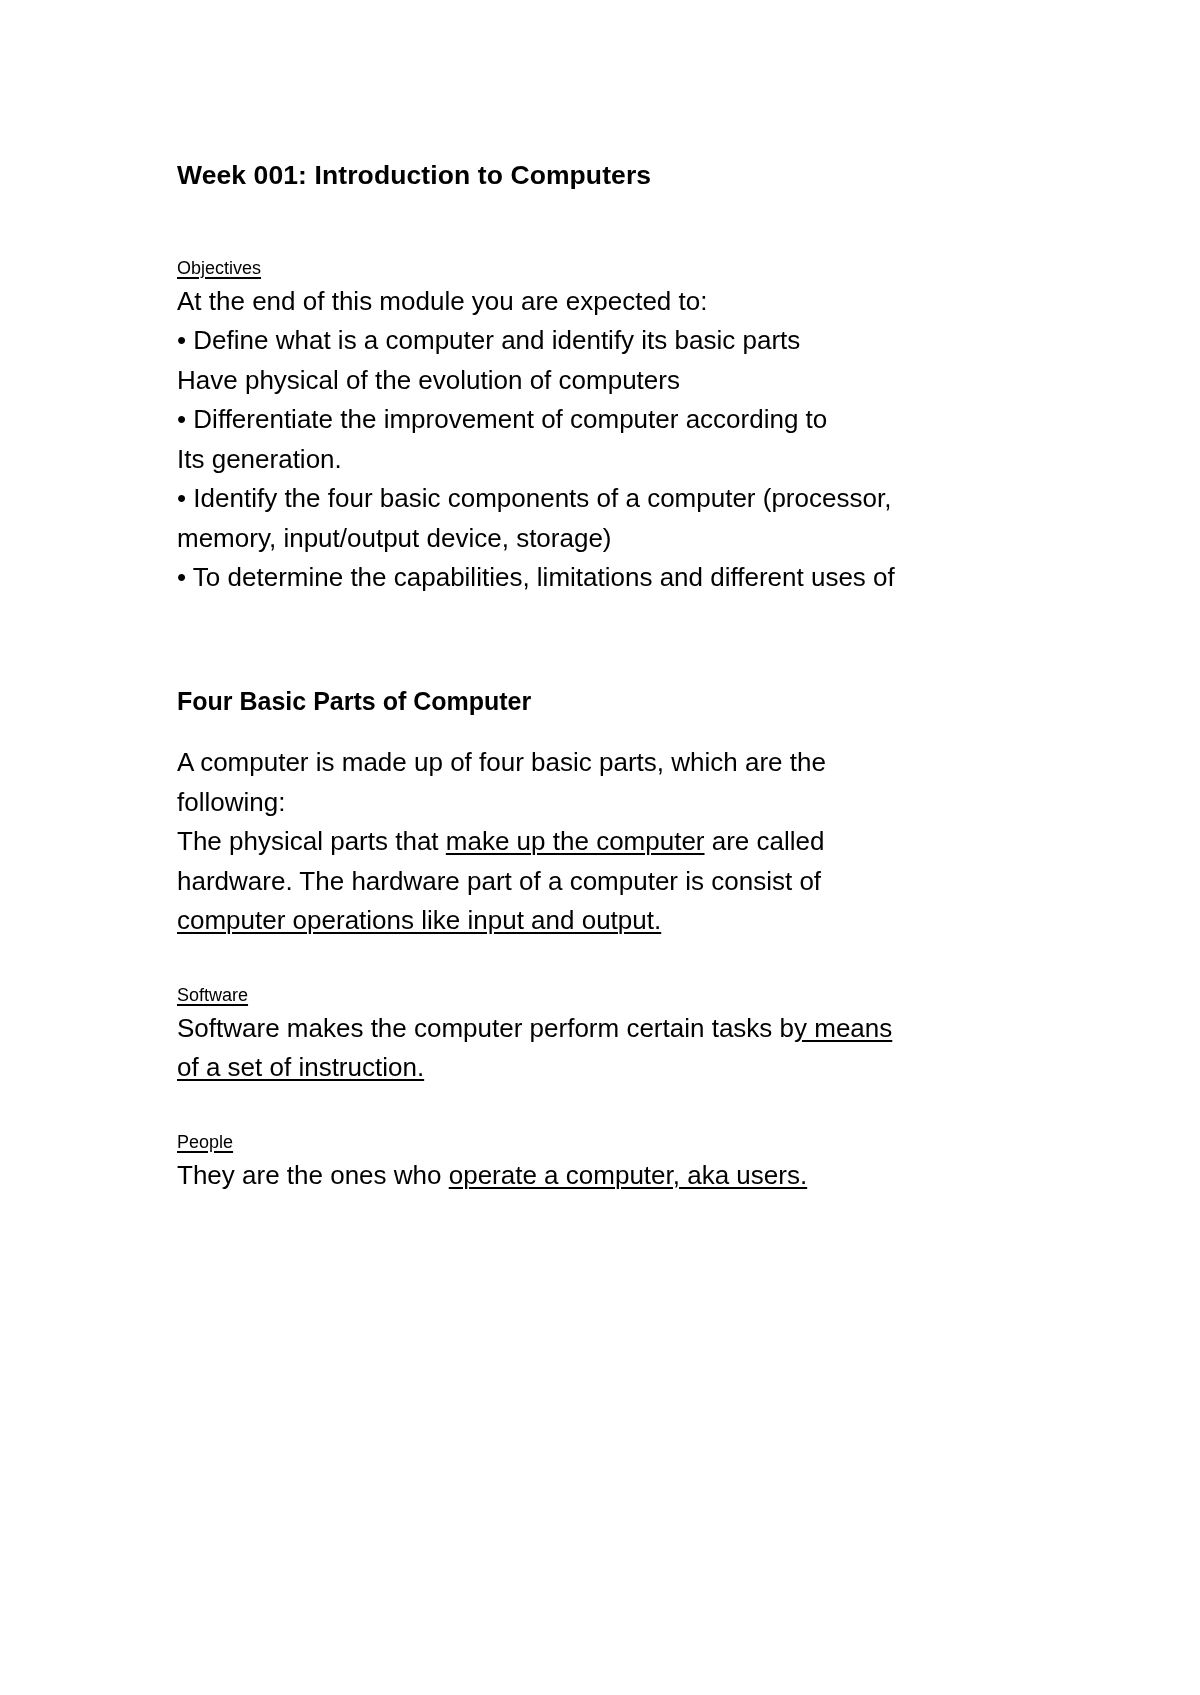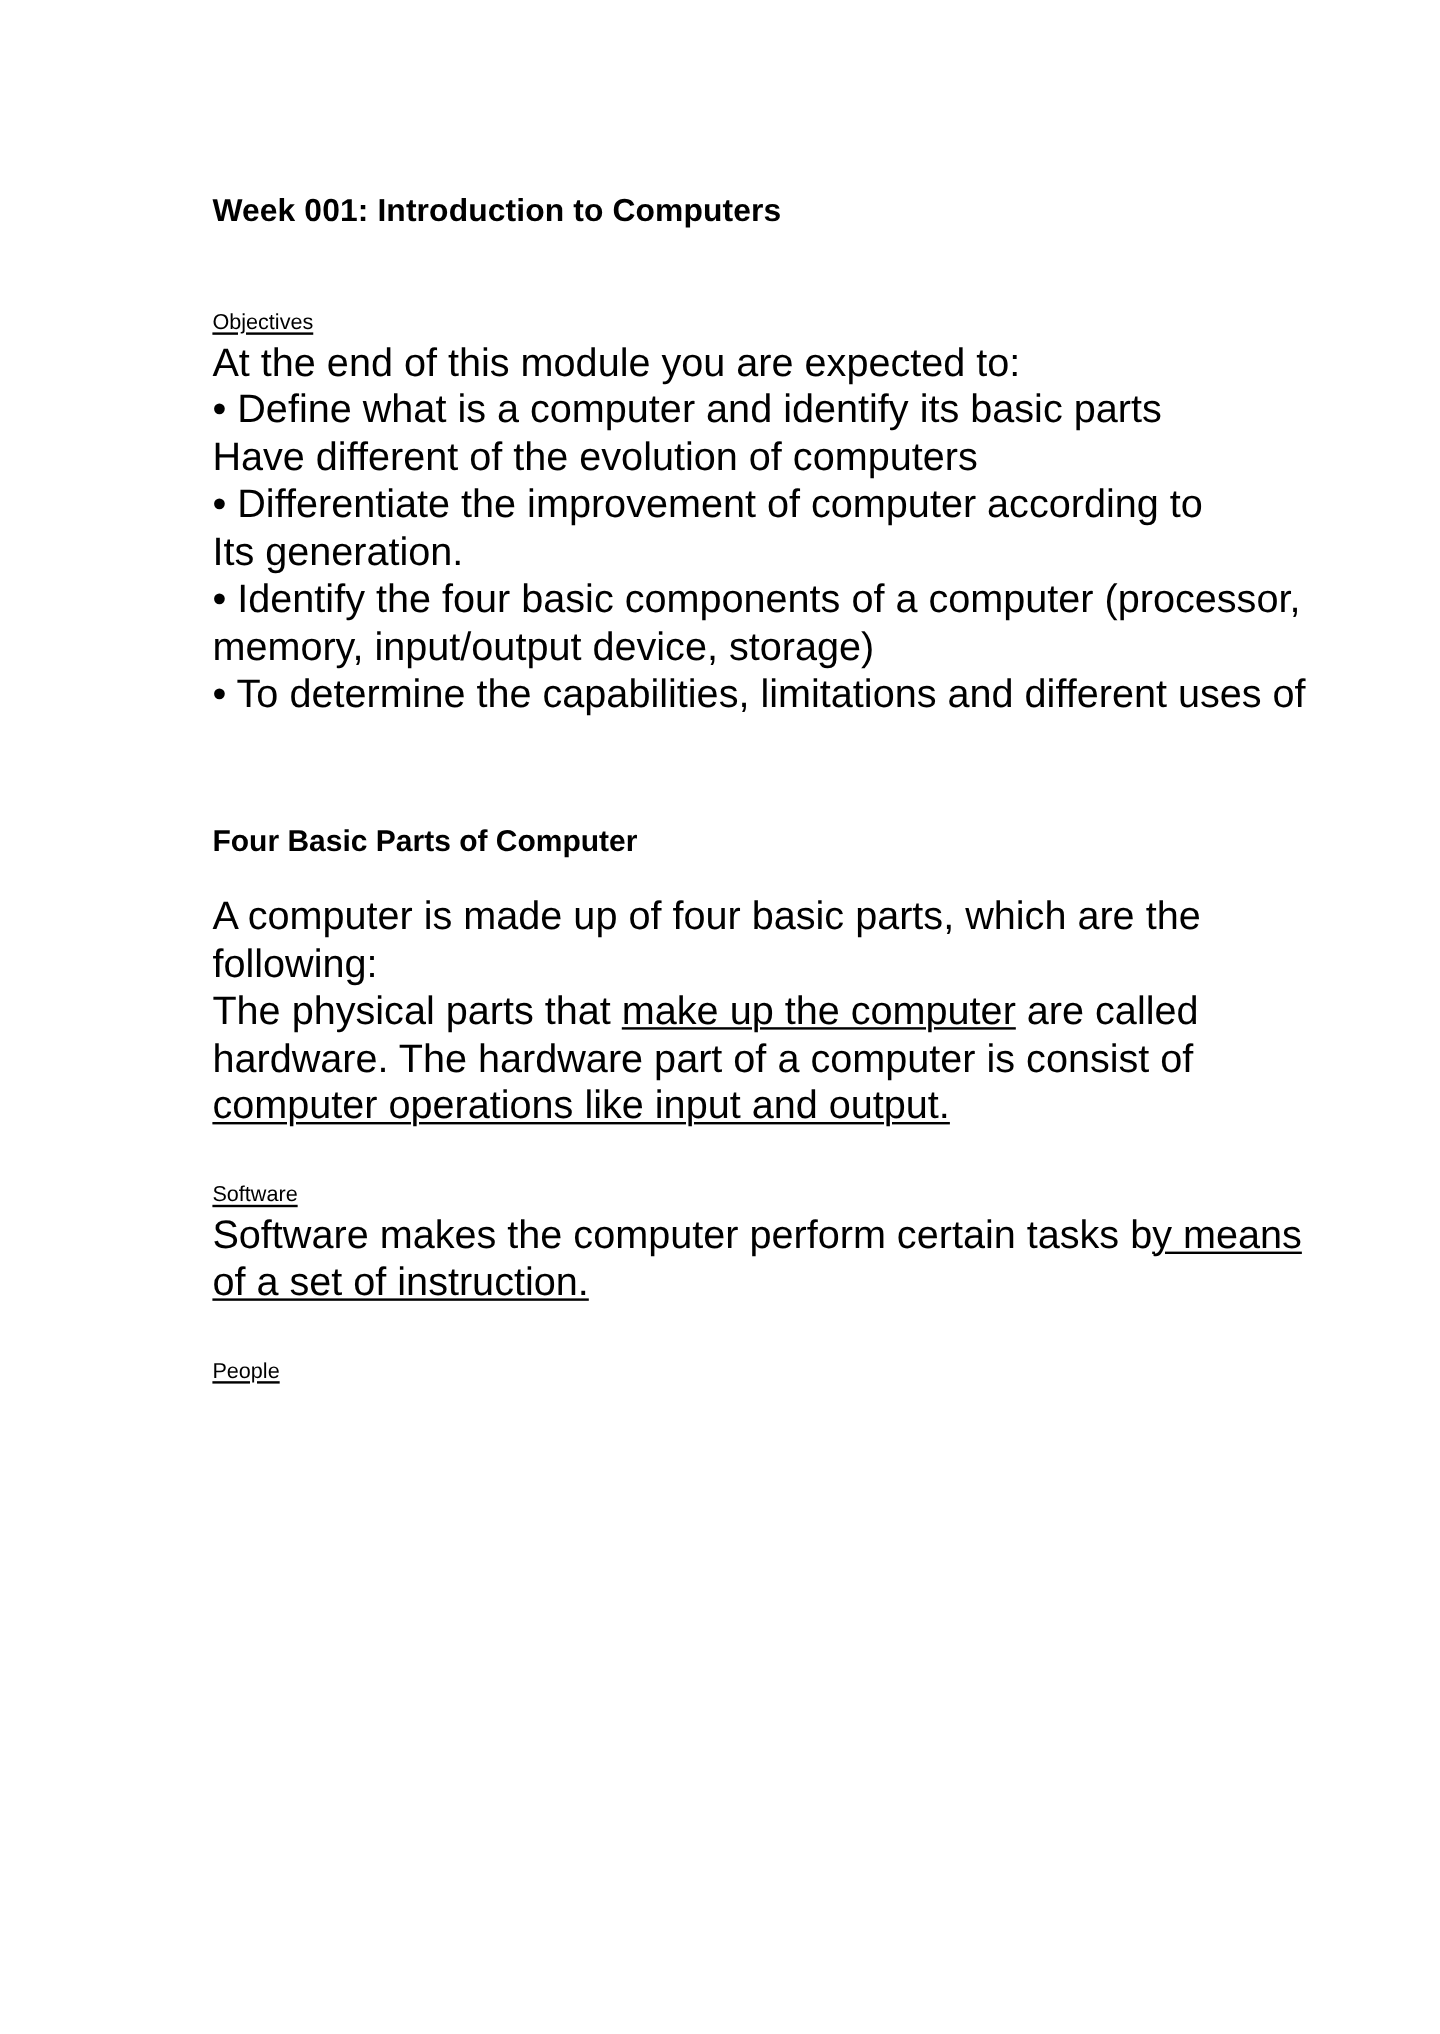--- a/index.html
+++ b/index.html
@@ -43,21 +43,21 @@
   .under-heading {
     font-size: 18px;
     line-height: 1.56;
     margin: 0;
     display: inline-block;
     text-decoration: underline;
     text-underline-offset: 3px;
     text-decoration-thickness: 2px;
   }
   .body-line {
-    font-size: 33px;
+    font-size: 26px;
     line-height: 39.5px;
     margin: 0;
     white-space: pre-wrap;
   }
   .u {
     text-decoration: underline;
     text-underline-offset: 3px;
     text-decoration-thickness: 2px;
   }
 </style>
@@ -69,21 +69,21 @@
   <h1 class="doc-title">Week 001: Introduction to Computers</h1>
 
   <div class="gap-after-title"></div>
 
   <section>
     <div>
       <span class="under-heading">Objectives</span>
     </div>
     <p class="body-line">At the end of this module you are expected to:</p>
     <p class="body-line">• Define what is a computer and identify its basic parts</p>
-    <p class="body-line">Have different of the evolution of computers</p>
+    <p class="body-line">Have physical of the evolution of computers</p>
     <p class="body-line">• Differentiate the improvement of computer according to</p>
     <p class="body-line">Its generation.</p>
     <p class="body-line">• Identify the four basic components of a computer (processor,</p>
     <p class="body-line">memory, input/output device, storage)</p>
     <p class="body-line">• To determine the capabilities, limitations and different uses of</p>
   </section>
 
   <div class="gap-section"></div>
 
   <section>
@@ -109,16 +109,17 @@
       <p class="body-line"><span>Software makes the computer perform certain tasks b</span><span class="u">y means</span></p>
       <p class="body-line"><span class="u">of a set of instruction.</span></p>
     </div>
 
     <div class="gap-para"></div>
 
     <div>
       <div>
         <span class="under-heading">People</span>
       </div>
+      <p class="body-line"><span>They are the ones who </span><span class="u">operate a computer, aka users.</span></p>
     </div>
   </section>
 
 </div>
 
 </body></html>

